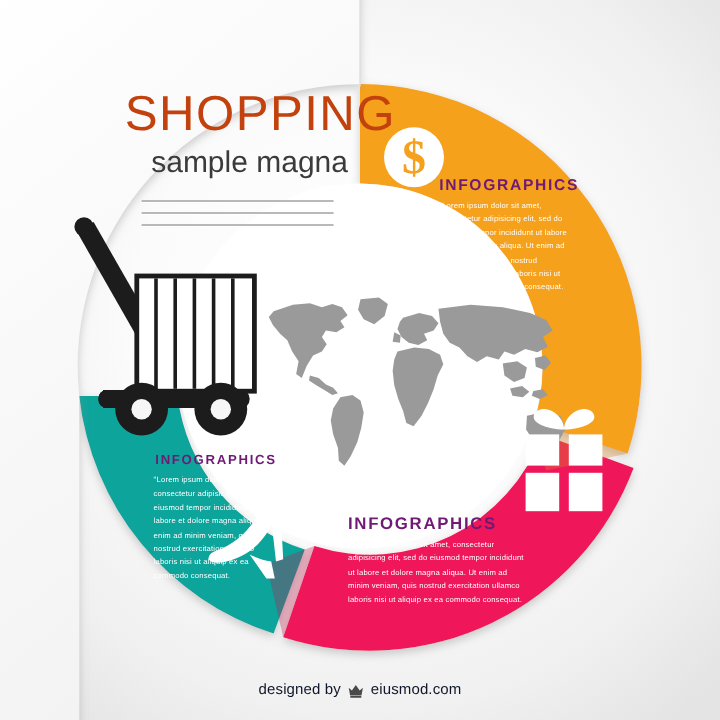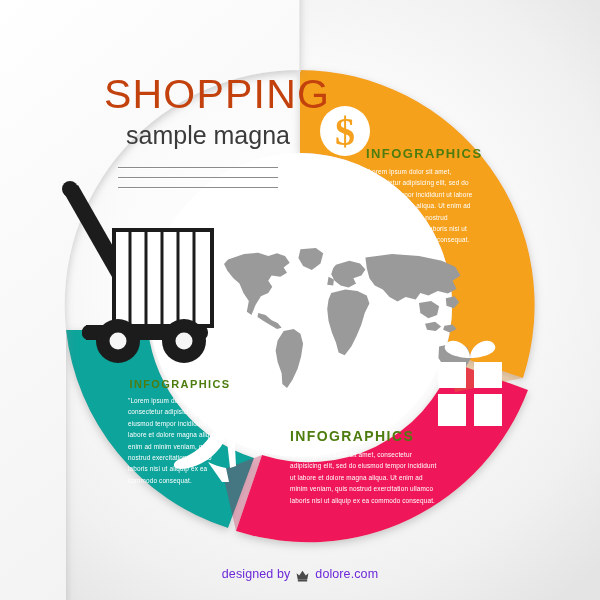--- a/index.html
+++ b/index.html
@@ -21,37 +21,37 @@
   #page-subtitle{
     font-size:25px;color:#3b3b3b;font-weight:400;margin:8px 0 0 22px;
     line-height:1;white-space:nowrap;
   }
   #rule-lines{margin-top:19px;margin-left:14px;width:160px;}
   .rule{height:1px;background:#8c8c8c;margin-bottom:9px;
         box-shadow:0 1px 0 rgba(255,255,255,.9);}
 
   
   .seg-head{
-    font-size:13px;font-weight:700;letter-spacing:1.4px;color:#4d7c0f;
+    font-size:13px;font-weight:700;letter-spacing:1.4px;color:#701a75;
     margin:0 0 5px 0;
   }
   .seg-body{
     font-size:6.4px;line-height:1.78;color:#ffffff;margin:0;
     letter-spacing:.15px;
   }
   #orange-text{position:absolute;left:366px;top:146px;width:108px;}
   #pink-text{position:absolute;left:290px;top:428px;width:148px;}
   #pink-text .seg-head{font-size:14px;}
   #teal-text{position:absolute;left:128px;top:378px;width:104px;}
   #teal-text .seg-head{font-size:11px;text-align:center;}
 
   
   #footer-credit{
     position:absolute;left:0;right:0;top:568px;text-align:right;
-    font-size:12.5px;color:#6d28d9;letter-spacing:.1px;
+    font-size:12.5px;color:#0f172a;letter-spacing:.1px;
     display:flex;align-items:center;justify-content:center;gap:5px;
   }
   #footer-credit span{line-height:1;}
   #crown-icon{display:inline-block;width:15px;height:13px;position:relative;top:1px;}
 </style>
 </head>
 <body>
 
 <div id="stage">
 
@@ -236,16 +236,16 @@
   </div>
 
   <div id="footer-credit">
     <span>designed by</span>
     <span id="crown-icon">
       <svg viewBox="0 0 24 22" width="15" height="13">
         <path d="M2 7 L6.5 11 L12 3 L17.5 11 L22 7 L20 18 L4 18 Z" fill="#4a4a4a"></path>
         <rect x="4" y="18.5" width="16" height="2.6" rx="1" fill="#4a4a4a"></rect>
       </svg>
     </span>
-    <span>dolore.com</span>
+    <span>eiusmod.com</span>
   </div>
 
 </div>
 
 </body></html>

